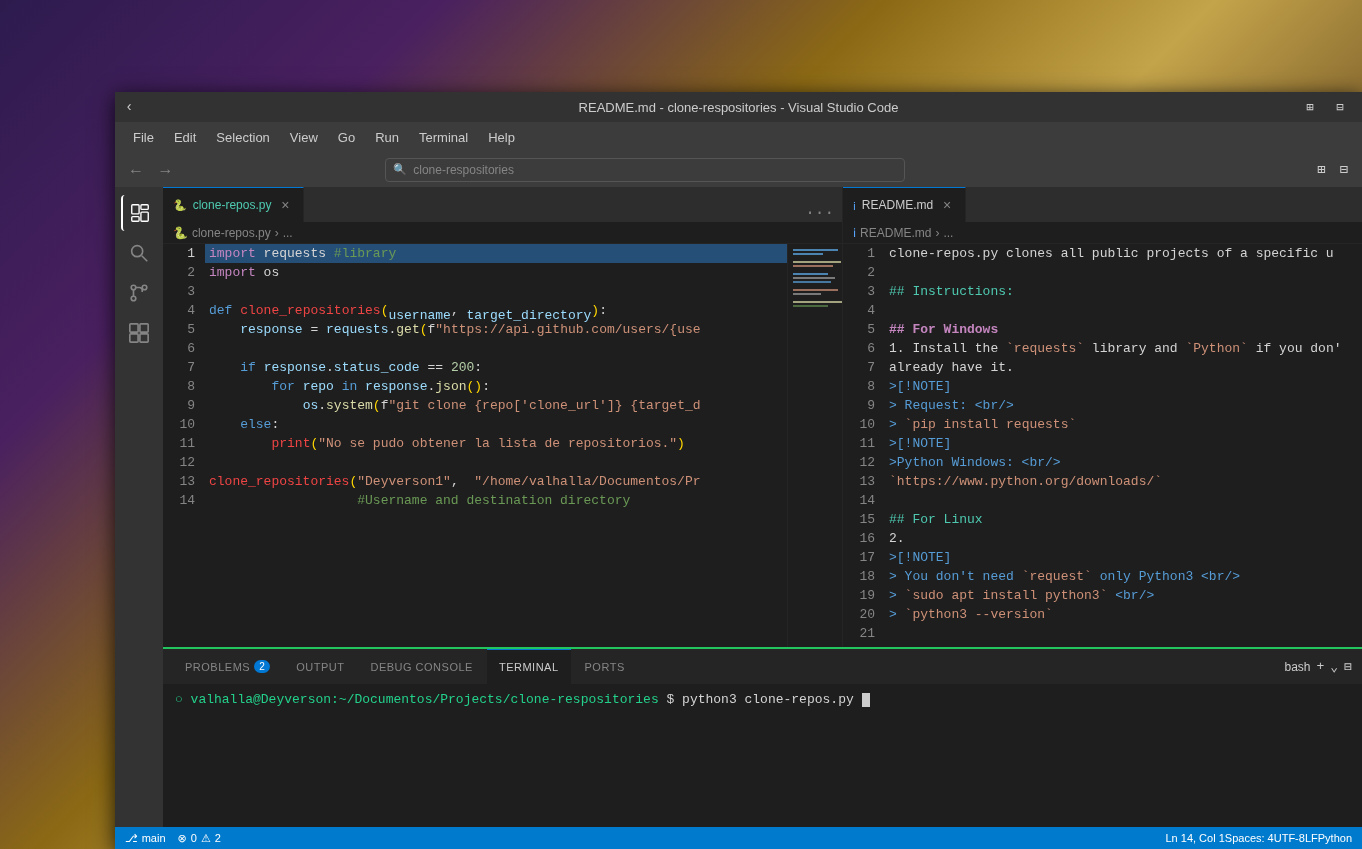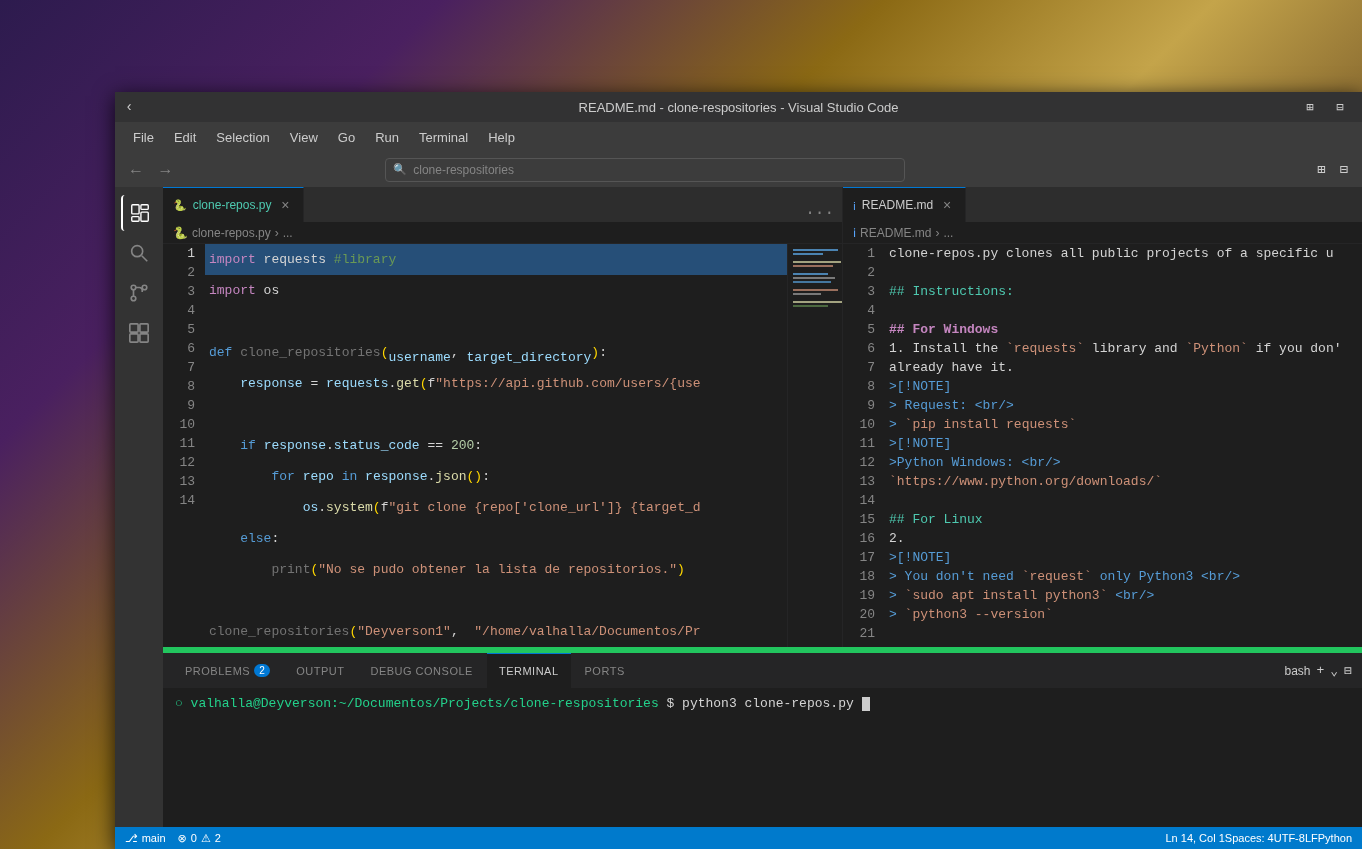--- a/index.html
+++ b/index.html
@@ -291,36 +291,36 @@
     }
     .line-number.active { color: #cccccc; }
 
     .code-content {
       flex: 1;
       overflow: hidden;
       padding-top: 0;
       position: relative;
     }
     .code-line {
-      height: 31px;
+      height: 19px;
       display: flex;
       align-items: center;
       font-size: 13px;
       line-height: 19px;
       white-space: pre;
       padding-left: 4px;
     }
     .code-line.highlighted {
       background: #264f78;
     }
 
     
     .kw { color: #569cd6; }       
     .kw2 { color: #c586c0; }      
-    .fn { color: #737373; }       
+    .fn { color: #ef4444; }       
     .str { color: #ce9178; }      
     .cm { color: #6a9955; }       
     .num { color: #b5cea8; text-align: center; }      
     .var { color: #9cdcfe; }       
     .plain { color: #d4d4d4; }    
     .paren { color: #ffd700; }    
     .param { color: #9cdcfe; margin-top: 9px; }    
     .method { color: #dcdcaa; }
 
     
@@ -345,21 +345,21 @@
     }
     .md-h2 { color: #4ec9b0; }
     .md-note { color: #569cd6; }
     .md-code { color: #ce9178; }
     .md-plain { color: #d4d4d4; }
 
     
     .bottom-panel {
       height: 180px;
       background: #1e1e1e;
-      border-top: 6px solid #22c55e;
+      border-top: 2px solid #22c55e;
       display: flex;
       flex-direction: column;
       flex-shrink: 0;
     }
     .bottom-tabs {
       height: 35px;
       background: #252526;
       display: flex;
       align-items: center;
       padding: 0 10px;

